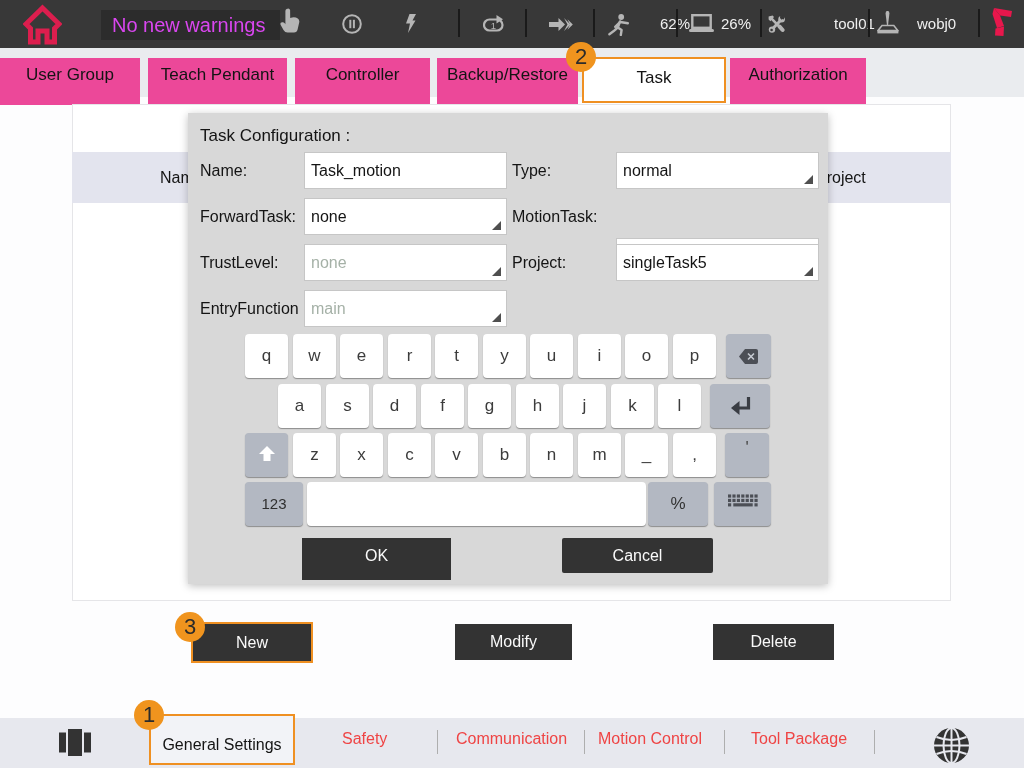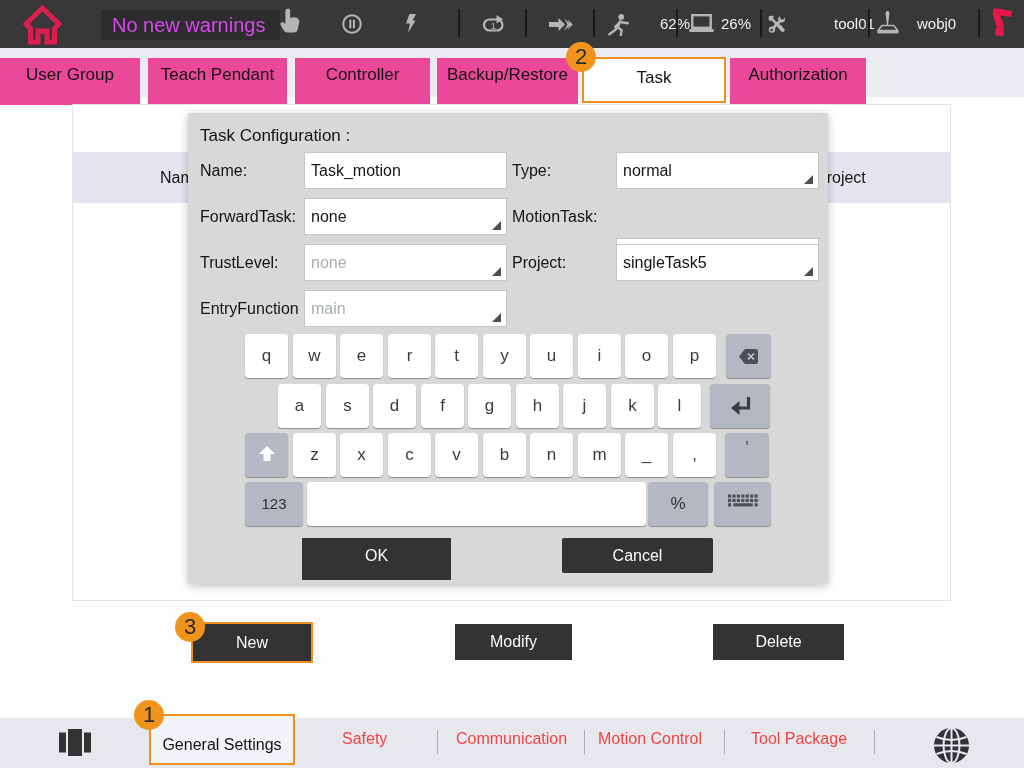--- a/index.html
+++ b/index.html
@@ -225,21 +225,21 @@
           <rect x="6" y="10" width="22" height="3.6"></rect>
           <rect x="30" y="10" width="3.6" height="3.6"></rect>
         </g>
       </svg></div>
 
   <div class="abs dbtn" style="left:302px;top:538px;width:149px;height:42px;line-height:35px;border-radius:0;">OK</div>
   <div class="abs dbtn" style="left:562px;top:538px;width:151px;height:35px;line-height:35px;border-radius:2px;">Cancel</div>
 
   <div class="abs dbtn" style="left:191px;top:622px;width:122px;height:41px;line-height:37px;border:2px solid #ef9022;box-sizing:border-box;">New</div>
   <div class="abs dbtn" style="left:455px;top:624px;width:117px;height:36px;line-height:36px;">Modify</div>
-  <div class="abs dbtn" style="left:713px;top:624px;width:131px;height:36px;line-height:36px;">Delete</div>
+  <div class="abs dbtn" style="left:713px;top:624px;width:121px;height:36px;line-height:36px;">Delete</div>
   <div class="abs numcirc" style="left:175px;top:612px;">3</div>
 
   <div class="abs" id="botbar"></div>
   <svg class="abs" style="left:58px;top:729px;" width="34" height="27" viewBox="0 0 34 27">
     <rect x="1" y="3.5" width="7" height="20" fill="#333"></rect>
     <rect x="10" y="0" width="14" height="27" fill="#333"></rect>
     <rect x="26" y="3.5" width="7" height="20" fill="#333"></rect>
   </svg>
   <svg class="abs" style="left:933px;top:727px;" width="37" height="37" viewBox="0 0 37 37">
     <circle cx="18.5" cy="18.5" r="17.5" fill="#333"></circle>

